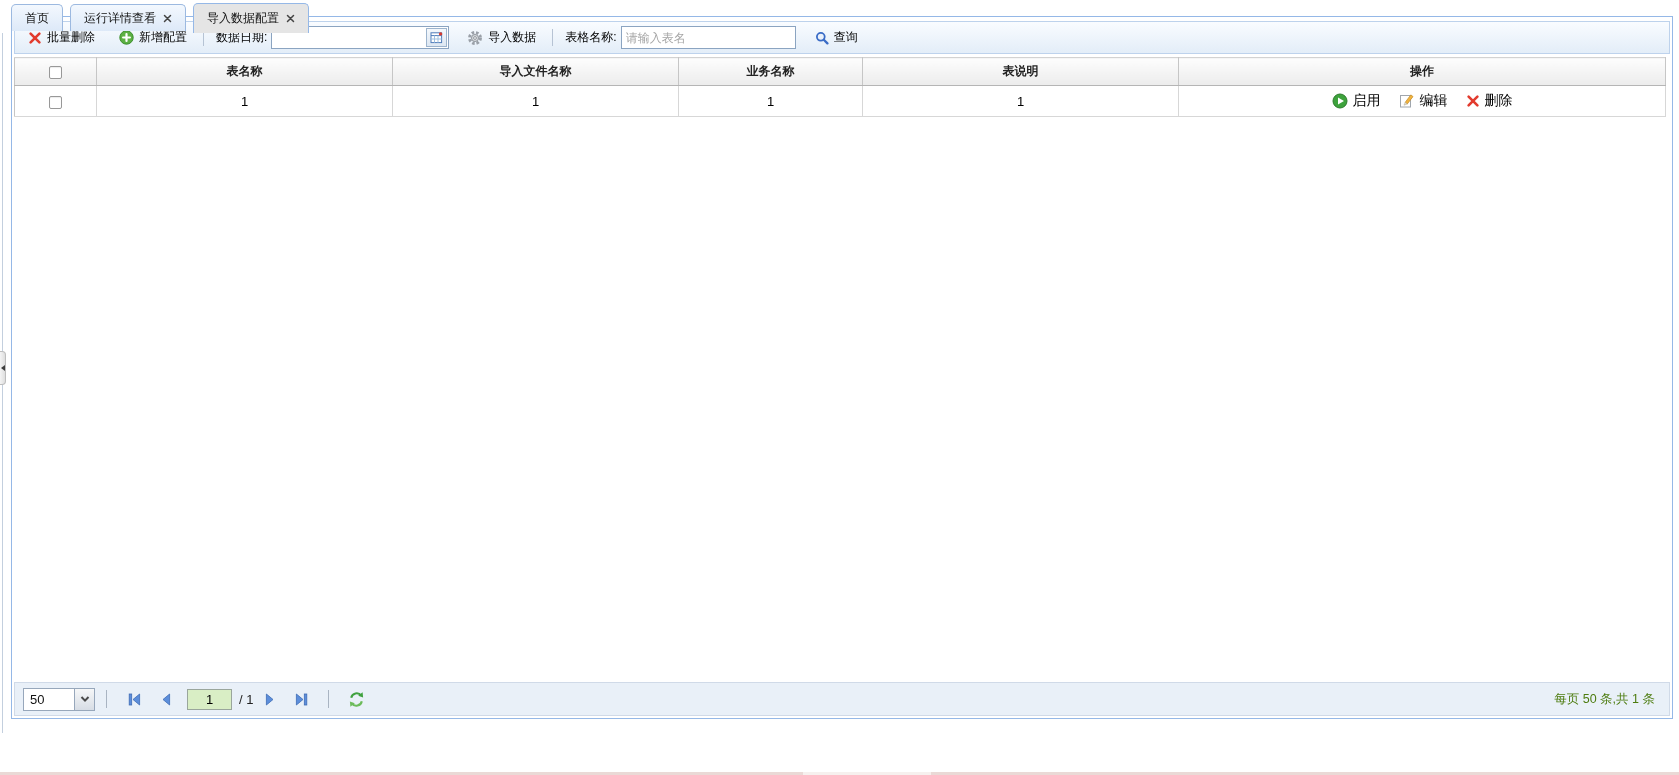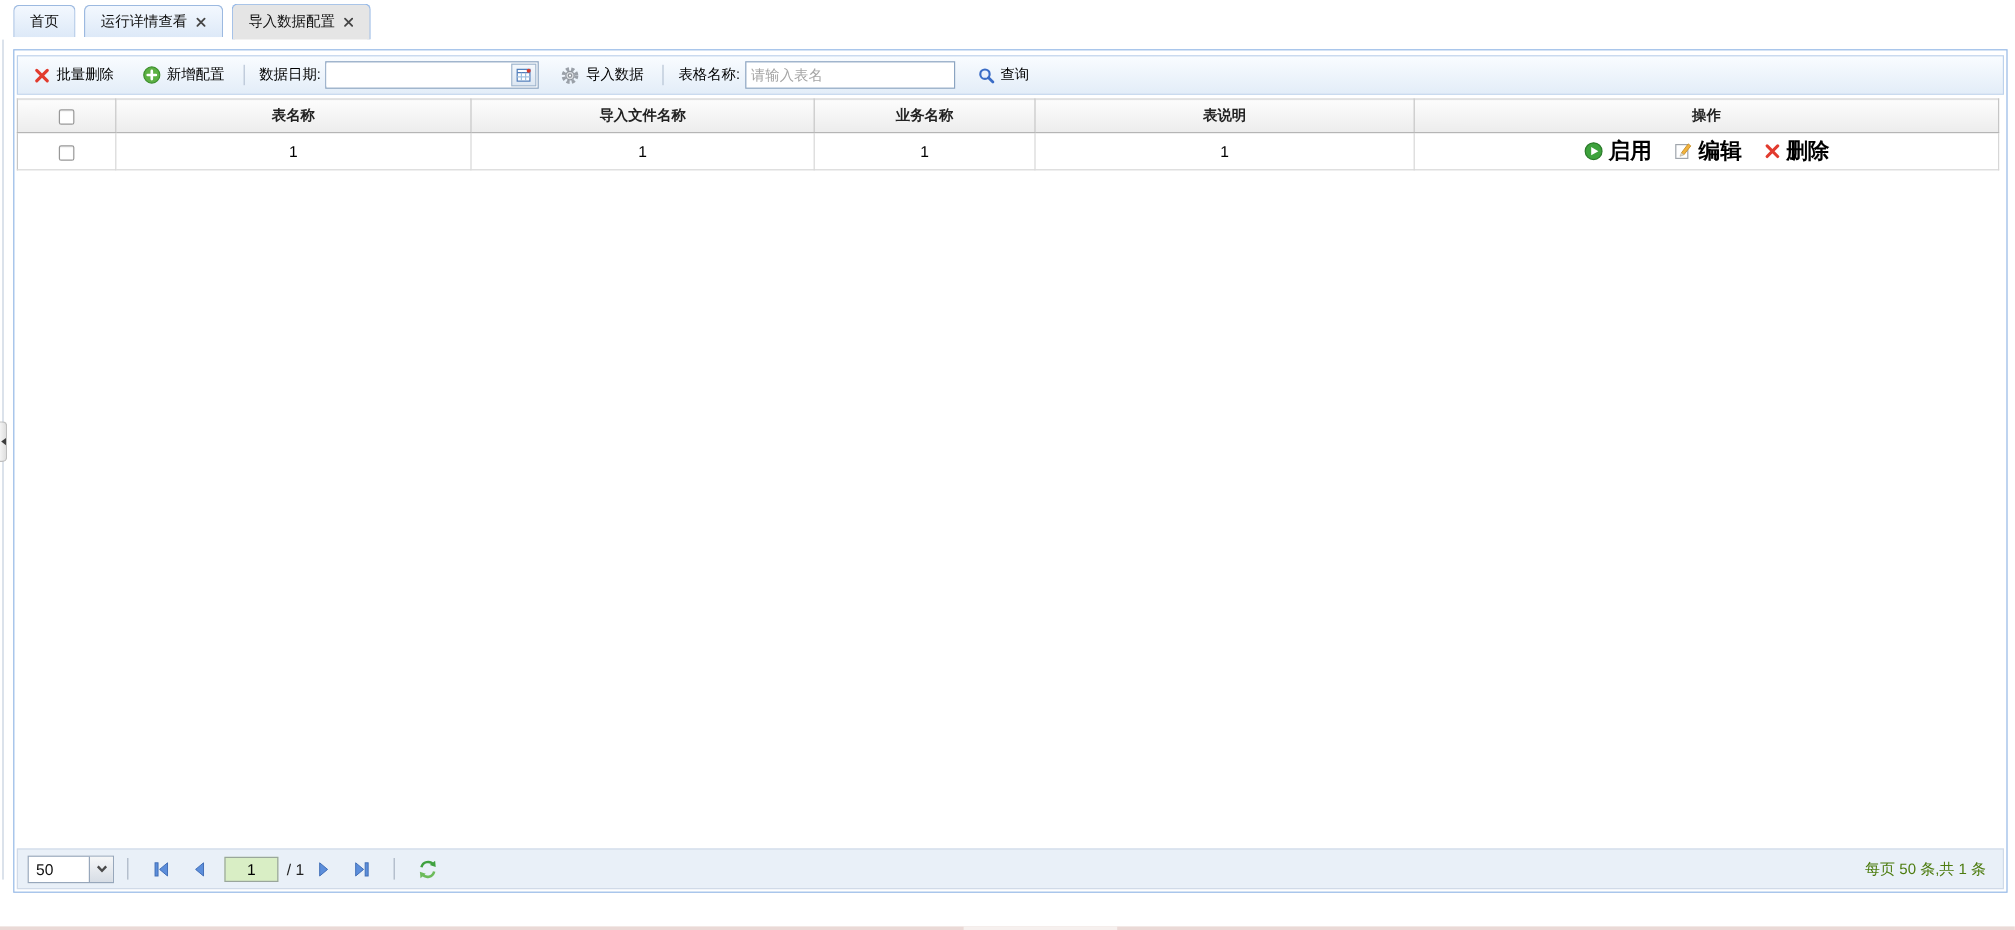--- a/index.html
+++ b/index.html
@@ -9,21 +9,21 @@
   
   .tabbar { position:absolute; left:11px; top:0; height:33px; display:flex; z-index:3; }
   .tab { display:inline-flex; align-items:center; margin-top:4px; margin-right:7px;
     height:27px; padding:0 13px; border:1px solid #9cb9e0; border-bottom:none;
     border-radius:5px 5px 0 0; background:linear-gradient(#f3f8fe,#dde9f8);
     cursor:pointer; white-space:nowrap; }
   .tab.active { margin-top:3px; height:30px; background:#e5e5e5; border-color:#95b8e7;justify-content:flex-end; }
   .tab .close { margin-left:7px; display:inline-flex; cursor:pointer; }
 
   
-  .panel { position:absolute; left:11px; top:41px; width:1662px; height:703px;
+  .panel { position:absolute; left:11px; top:16px; width:1662px; height:703px;
     border:1px solid #95b8e7; background:#fff; z-index:1; }
 
   
   .toolbar { margin:4px 2px 0 2px; height:33px; border:1px solid #bdd2ec;
     background:linear-gradient(#f9fcff,#e3edf8); display:flex; align-items:center;
     padding:0 9px; }
   .tbtn { display:inline-flex; align-items:center; gap:5px; cursor:pointer; color:#000;
     padding:2px 4px; border-radius:3px; }
   .tsep { width:1px; height:17px; background:#b6c3d4; margin:0 12px; }
   .tlabel { color:#000; margin-right:4px; white-space:nowrap; }
@@ -46,21 +46,21 @@
     border-top:1px solid #d2d2d2; border-bottom:1px solid #b5b5b5;
     border-right:1px solid #c6c6c6; }
   .dg th:first-child, .dg td:first-child { border-left:1px solid #c6c6c6; }
   .dg td { height:31px; text-align:center; font-size:13px; color:#000;
     border-right:1px solid #d7d7d7; border-bottom:1px solid #d7d7d7; background:#fff; }
   .cbx { display:inline-block; width:13px; height:13px; border:1px solid #989898;
     border-radius:2px; background:#fff; vertical-align:middle; cursor:pointer;
     box-shadow:inset 0 1px 1px rgba(0,0,0,.08); }
   .actions { display:flex; align-items:center; justify-content:center; gap:18px; }
   .action { display:inline-flex; align-items:center; gap:5px; cursor:pointer; color:#000;
-    font-size:18px;font-weight:bold; }
+    font-size:14px; }
 
   
   .pager { position:absolute; left:2px; right:2px; bottom:2px; height:34px;
     background:#e9f0f8; border:1px solid #d0dae8; display:flex; align-items:center;
     padding:0 8px; }
   .pgsel { display:flex; height:23px; border:1px solid #97a7bb; background:#fff;
     cursor:pointer; }
   .pgsel-val { width:50px; padding-left:6px; line-height:21px; font-size:13px; }
   .pgsel-btn { width:20px; border-left:1px solid #97a7bb; display:flex;
     align-items:center; justify-content:center;

